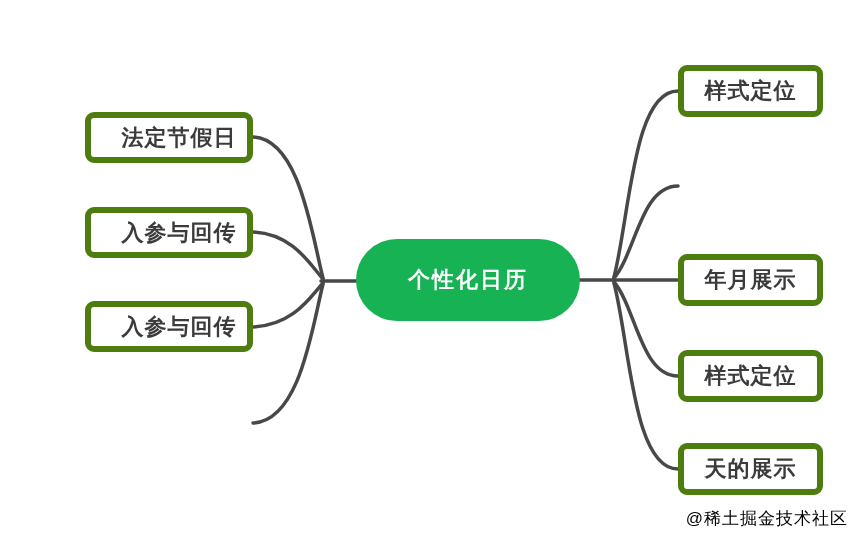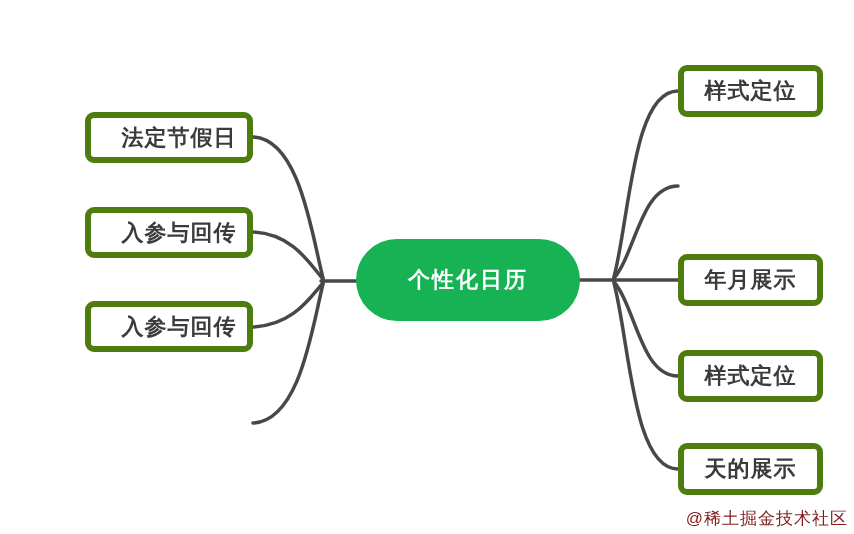--- a/index.html
+++ b/index.html
@@ -50,21 +50,21 @@
     font-weight: 700;
     font-size: 22px;
     letter-spacing: 2px;
     cursor: pointer;
   }
   .watermark {
     position: absolute;
     right: 6px;
     bottom: 4px;
     font-size: 17px;
-    color: #7f1d1d;
+    color: #000000;
     letter-spacing: 1px;
   }
 </style>
 </head>
 <body>
 
 <div class="canvas">
 
   <svg class="connectors" viewBox="0 0 854 534" fill="none" stroke="#484848" stroke-width="3.5" stroke-linecap="round">
 

